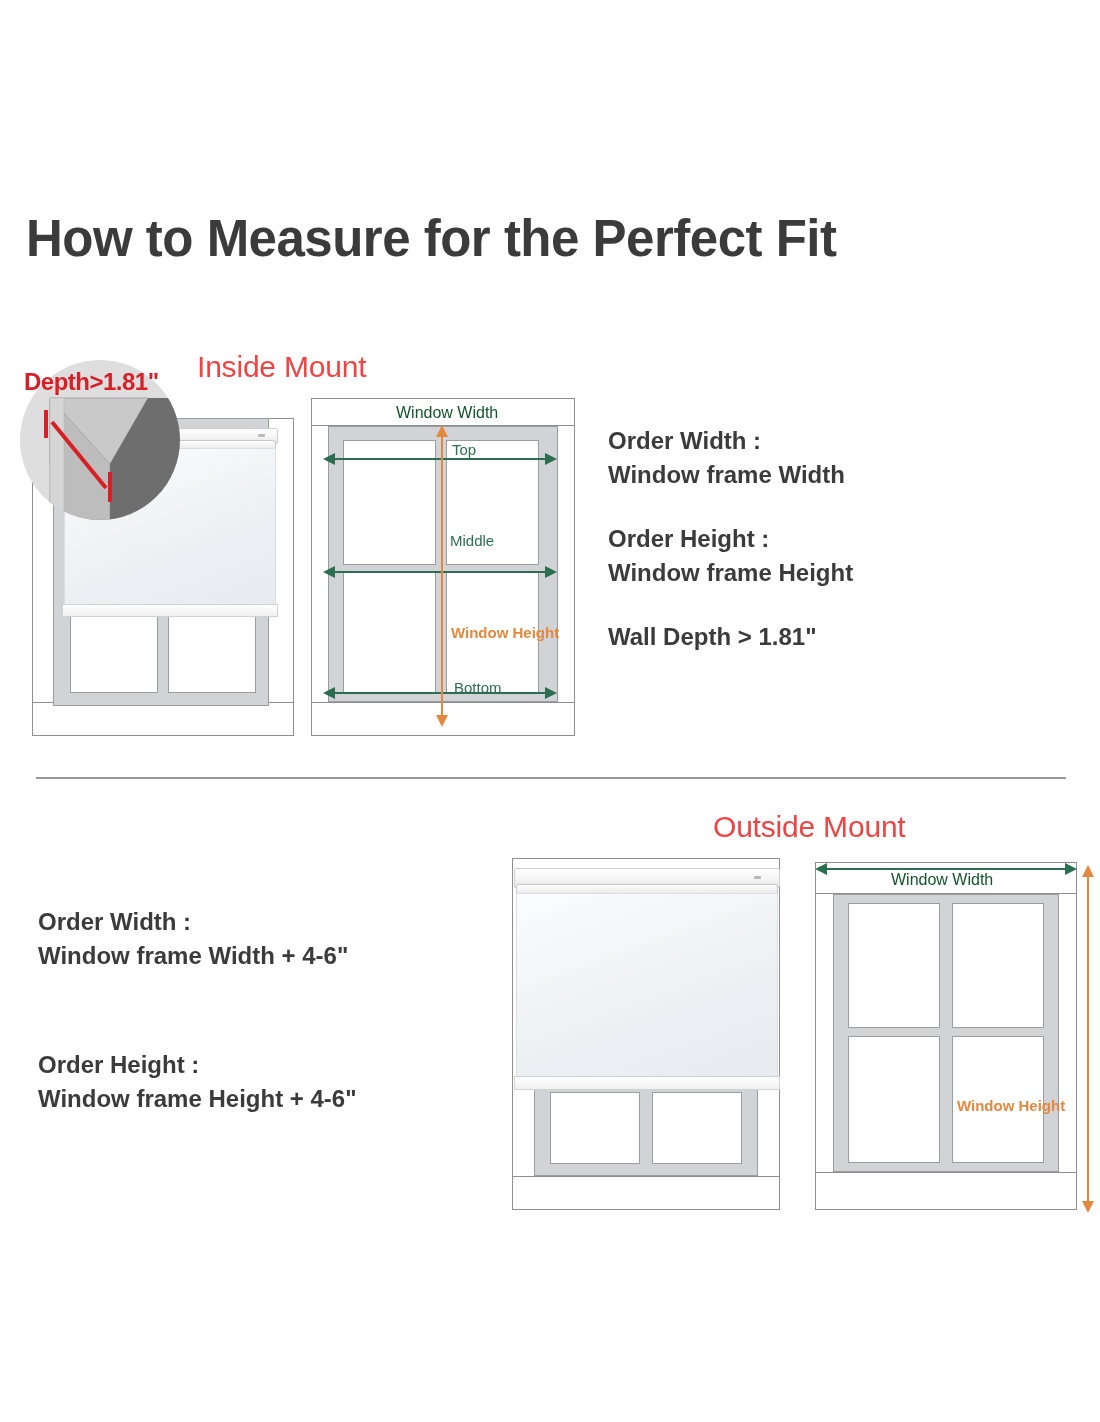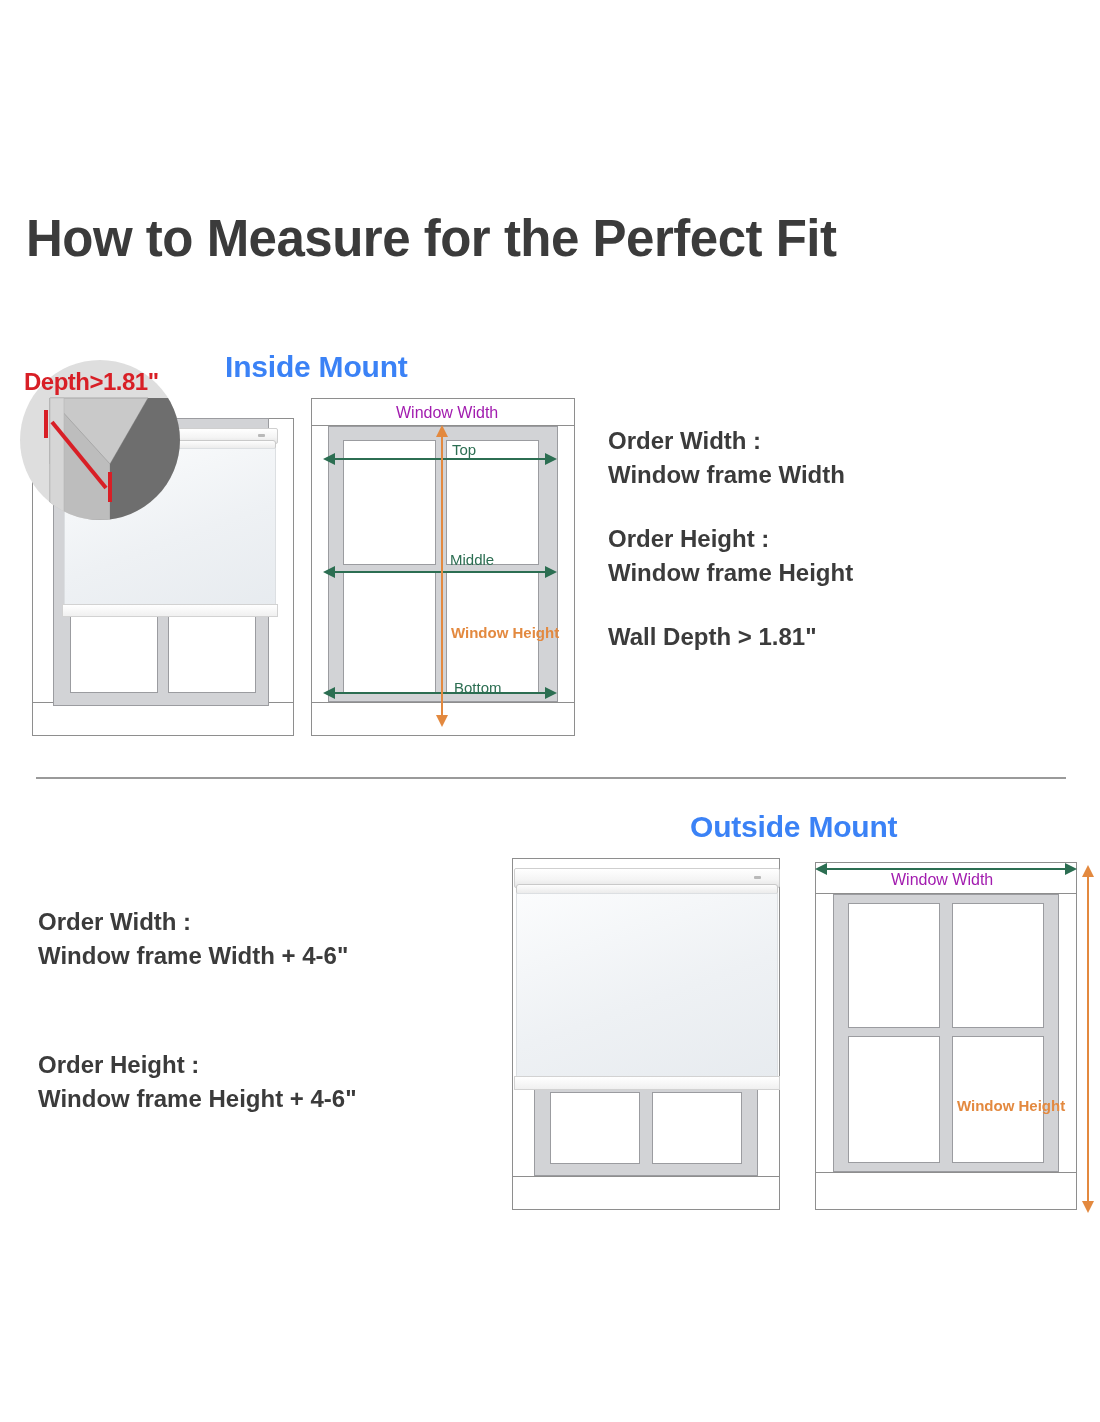--- a/index.html
+++ b/index.html
@@ -4,23 +4,23 @@
 <style>
   html,body{margin:0;padding:0;background:#ffffff;}
   body{width:1100px;height:1422px;position:relative;overflow:hidden;
        font-family:"Liberation Sans","DejaVu Sans",sans-serif;color:#3a3a3a;}
 
   
   .title{position:absolute;left:26px;top:212px;width:1060px;
          font-size:51px;font-weight:bold;letter-spacing:-0.5px;color:#3b3b3b;line-height:1.05;}
 
   
-  .sec-head{position:absolute;font-size:30px;font-weight:bold;color:#3b82f6;letter-spacing:-0.2px;margin-left:28px;}
+  .sec-head{position:absolute;font-size:30px;font-weight:normal;color:#ef4444;letter-spacing:-0.2px;}
   #inside-head{left:197px;top:350px;}
-  #outside-head{left:662px;top:810px;}
+  #outside-head{left:713px;top:810px;}
 
   
   .copy{position:absolute;font-size:24px;font-weight:bold;color:#3b3b3b;line-height:1.42;white-space:pre-line;}
   #inside-copy-1{left:608px;top:424px;}
   #inside-copy-2{left:608px;top:522px;}
   #inside-copy-3{left:608px;top:620px;}
   #outside-copy-1{left:38px;top:905px;}
   #outside-copy-2{left:38px;top:1048px;}
 
   
@@ -40,21 +40,21 @@
   .harrow::after{right:-11px;border-left:12px solid #2c6e52;}
 
   .varrow{position:absolute;width:2px;background:#e3893f;}
   .varrow::before,.varrow::after{content:"";position:absolute;left:-5px;
      width:0;height:0;border-left:6px solid transparent;border-right:6px solid transparent;}
   .varrow::before{top:-11px;border-bottom:12px solid #e3893f;}
   .varrow::after{bottom:-11px;border-top:12px solid #e3893f;}
 
   .lbl-green{position:absolute;font-size:15px;color:#2c6e52;font-weight:normal;white-space:nowrap;}
   .lbl-orange{position:absolute;font-size:15px;color:#e3893f;font-weight:bold;white-space:nowrap;}
-  .lbl-width{position:absolute;font-size:16px;color:#a21caf;white-space:nowrap;}
+  .lbl-width{position:absolute;font-size:16px;color:#14532d;white-space:nowrap;}
 
   
   .shade-rail{position:absolute;background:linear-gradient(#ffffff,#f4f4f4 60%,#e4e4e4);
               border:1px solid #cfcfcf;border-radius:2px;}
   .shade-rail2{position:absolute;background:linear-gradient(#fdfdfd,#e9e9e9);
               border:1px solid #c9c9c9;border-radius:3px;}
   .shade-cloth{position:absolute;background:linear-gradient(160deg,#fbfcfd,#eef1f4 55%,#e7ebef);
                border:1px solid #dcdfe2;}
   .shade-hem{position:absolute;background:linear-gradient(#ffffff,#f0f0f0);
              border:1px solid #d2d2d2;}
@@ -122,21 +122,21 @@
   <div class="pane" style="left:343px;top:572px;width:93px;height:122px;"></div>
   <div class="pane" style="left:446px;top:572px;width:93px;height:122px;"></div>
 
   <div class="lbl-width" style="left:396px;top:404px;">Window Width</div>
 
   <div class="harrow" style="left:334px;top:458px;width:212px;"></div>
   <div class="harrow" style="left:334px;top:571px;width:212px;"></div>
   <div class="harrow" style="left:334px;top:692px;width:212px;"></div>
 
   <div class="lbl-green" style="left:452px;top:441px;">Top</div>
-  <div class="lbl-green" style="left:450px;top:551px;">Middle</div>
+  <div class="lbl-green" style="left:450px;top:532px;">Middle</div>
   <div class="lbl-green" style="left:454px;top:679px;">Bottom</div>
 
   <div class="varrow" style="left:441px;top:436px;height:280px;"></div>
   <div class="lbl-orange" style="left:451px;top:624px;">Window Height</div>
 </div>
 
 <div class="copy" id="inside-copy-1">Order Width :
 Window frame Width</div>
 <div class="copy" id="inside-copy-2">Order Height :
 Window frame Height</div>

